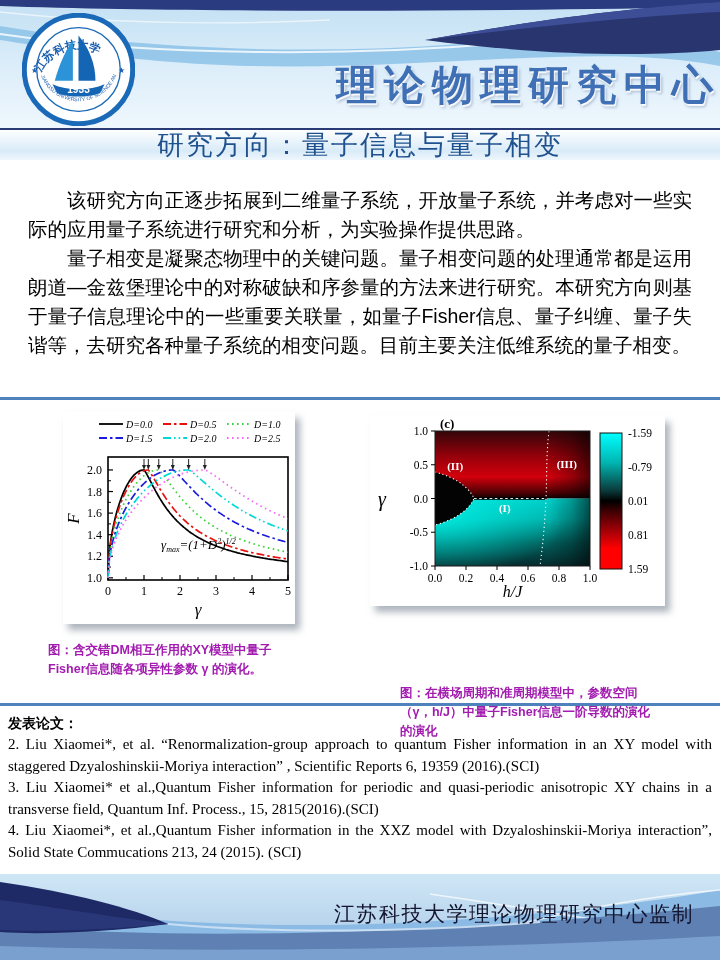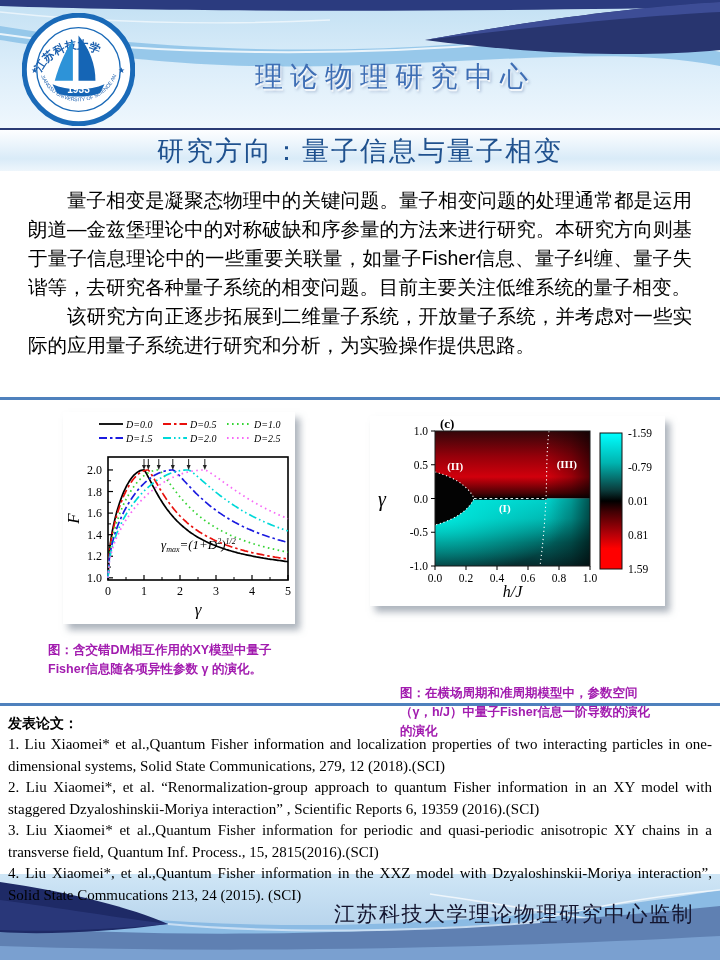--- a/index.html
+++ b/index.html
@@ -3,25 +3,25 @@
 <meta charset="utf-8">
 <style>
   html,body{margin:0;padding:0;}
   body{width:720px;height:960px;position:relative;overflow:hidden;background:#ffffff;
        font-family:"Liberation Sans",sans-serif;}
   .abs{position:absolute;}
   
   .header{left:0;top:0;width:720px;height:128px;border-bottom:2px solid #2a3a74;overflow:hidden;}
   .header svg.waves,.footer svg.waves{position:absolute;left:0;top:0;width:100%;height:100%;}
   .logo{left:22px;top:13px;width:113px;height:113px;z-index:6;}
-  .title{left:70px;right:0;top:58px;text-align:center;z-index:5;
-         font-family:"Liberation Serif",serif;font-size:28px;font-weight:normal;color:#3f6fb5;
+  .title{left:70px;right:0;top:58px;text-align:right;z-index:5;
+         font-family:"Liberation Serif",serif;font-size:41px;font-weight:bold;color:#3f6fb5;
          letter-spacing:7px;text-shadow:1px 2px 1px rgba(255,255,255,.95),2px 3px 3px rgba(40,70,130,.35);}
   
-  .subtitle-band{left:0;top:130px;width:720px;height:41px;z-index:4;
+  .subtitle-band{left:0;top:130px;width:720px;height:30px;z-index:4;
                  background:linear-gradient(#fdfeff,#d9ebf8 70%,#eef6fc);
                  display:flex;align-items:center;justify-content:center;}
   .subtitle{font-family:"Liberation Serif",serif;font-size:27px;color:#1f518e;letter-spacing:2px;}
   
   .intro{left:28px;top:186px;width:664px;}
   .intro p{margin:0;font-size:19.5px;line-height:29px;color:#000;text-align:justify;text-indent:2em;}
   
   .divider{left:0;width:720px;height:3px;background:#4f81bd;}
   #div1{top:397px;} #div2{top:703px;}
   
@@ -93,22 +93,22 @@
     <text x="50" y="71" text-anchor="middle" font-size="9" font-weight="bold" fill="#ffffff">1933</text>
   </svg>
   <div class="abs title">理论物理研究中心</div>
 </div>
 
 <div class="abs subtitle-band">
   <span class="subtitle">研究方向：量子信息与量子相变</span>
 </div>
 
 <div class="abs intro">
+  <p>该研究方向正逐步拓展到二维量子系统，开放量子系统，并考虑对一些实际的应用量子系统进行研究和分析，为实验操作提供思路。</p>
   <p>量子相变是凝聚态物理中的关键问题。量子相变问题的处理通常都是运用朗道—金兹堡理论中的对称破缺和序参量的方法来进行研究。本研究方向则基于量子信息理论中的一些重要关联量，如量子Fisher信息、量子纠缠、量子失谐等，去研究各种量子系统的相变问题。目前主要关注低维系统的量子相变。</p>
-  <p>该研究方向正逐步拓展到二维量子系统，开放量子系统，并考虑对一些实际的应用量子系统进行研究和分析，为实验操作提供思路。</p>
 </div>
 
 <div id="div1" class="abs divider"></div>
 
 <div class="abs fig fig-left">
   <svg id="fisher-chart" viewBox="0 0 232 212">
       <line x1="36" y1="12" x2="60" y2="12" stroke="#000000" stroke-width="1.8"></line>
       <text x="63" y="15.5" class="lg">D=0.0</text>
       <line x1="100" y1="12" x2="124" y2="12" stroke="#e8100c" stroke-width="1.8" stroke-dasharray="8 3 2.5 3"></line>
       <text x="127" y="15.5" class="lg">D=0.5</text>
@@ -267,21 +267,20 @@
   </svg>
 </div>
 
 <div class="abs caption cap-left">图：含交错DM相互作用的XY模型中量子Fisher信息随各项异性参数 γ 的演化。</div>
 <div class="abs caption cap-right">图：在横场周期和准周期模型中，参数空间（γ，h/J）中量子Fisher信息一阶导数的演化的演化</div>
 
 <div id="div2" class="abs divider"></div>
 
 <div class="abs pubs">
   <p class="pub-heading">发表论文：</p>
-  <p class="pub-item">1. Liu Xiaomei* et al.,Quantum Fisher information and localization properties of two interacting particles in one-dimensional systems, Solid State Communications, 279, 12 (2018).(SCI)</p>
   <p class="pub-item">2. Liu Xiaomei*, et al. “Renormalization-group approach to quantum Fisher information in an XY model with staggered Dzyaloshinskii-Moriya interaction” , Scientific Reports 6, 19359 (2016).(SCI)</p>
   <p class="pub-item">3. Liu Xiaomei* et al.,Quantum Fisher information for periodic and quasi-periodic anisotropic XY chains in a transverse field, Quantum Inf. Process., 15, 2815(2016).(SCI)</p>
   <p class="pub-item">4. Liu Xiaomei*, et al.,Quantum Fisher information in the XXZ model with Dzyaloshinskii-Moriya interaction”, Solid State Commucations 213, 24 (2015). (SCI)</p>
 </div>
 
 <div class="abs footer">
   <svg class="waves" viewBox="0 0 720 86" preserveAspectRatio="none">
     <defs>
       <linearGradient id="ftBase" x1="0" y1="0" x2="0" y2="1">
         <stop offset="0" stop-color="#cfe6f6"></stop>

